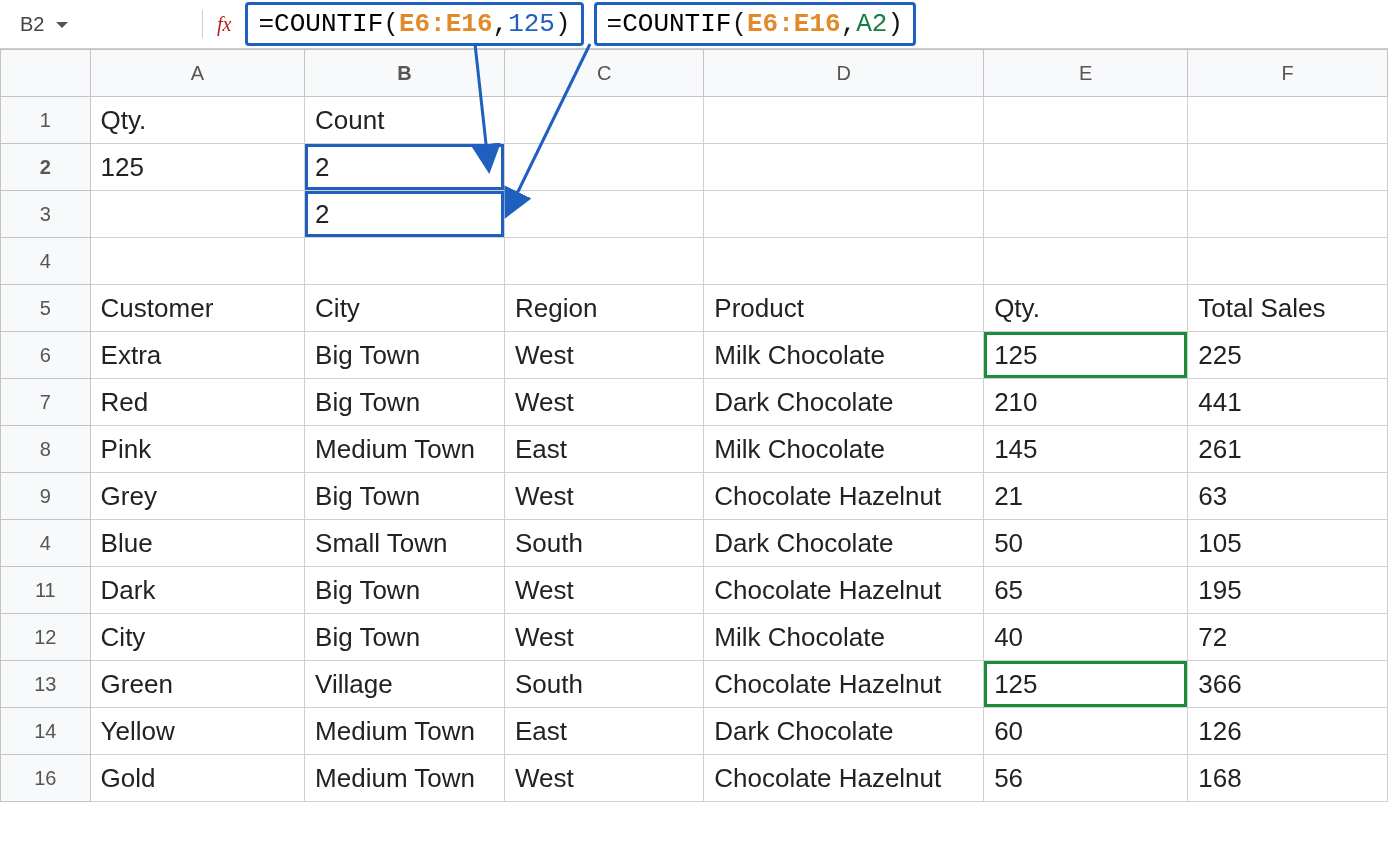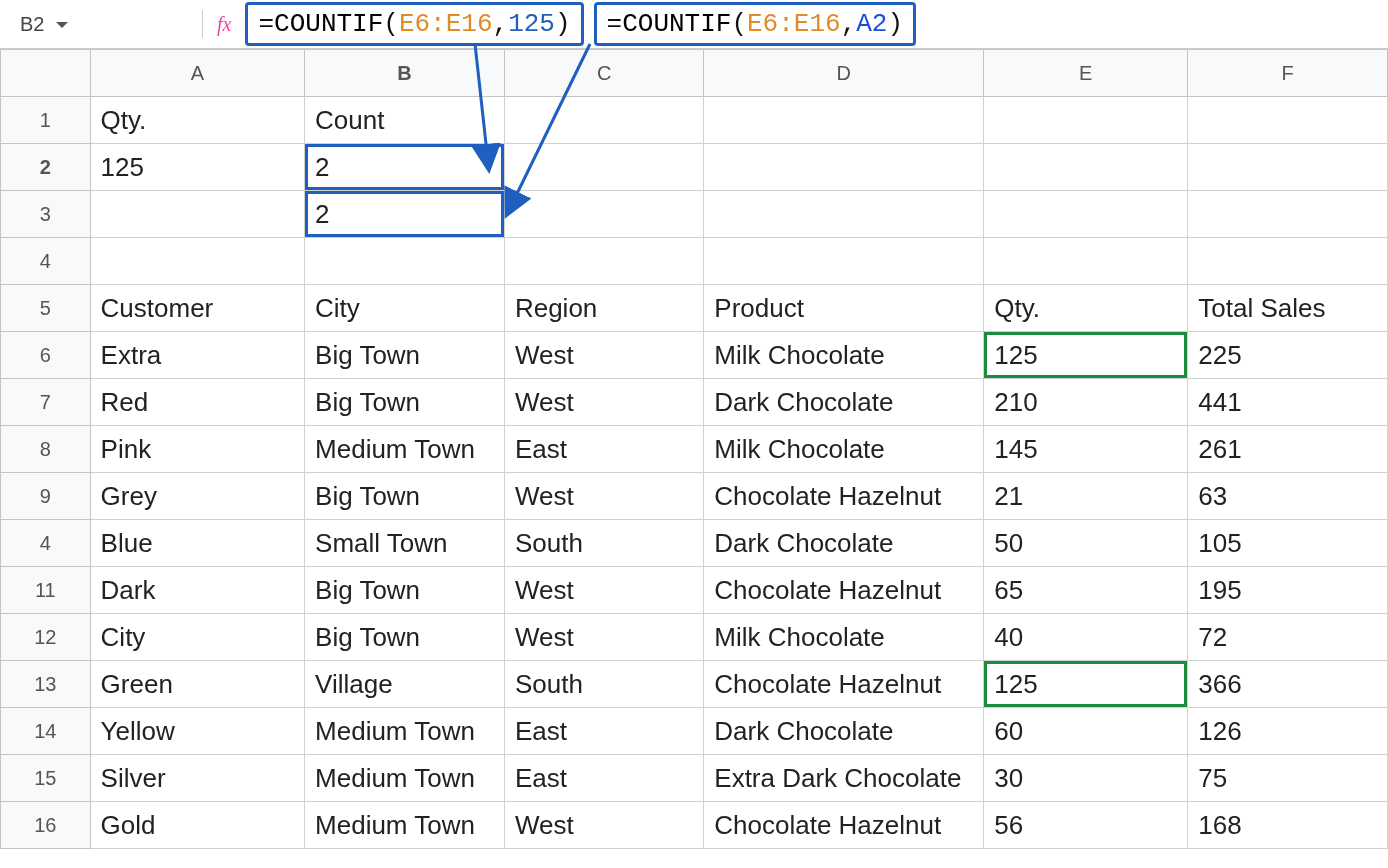--- a/index.html
+++ b/index.html
@@ -37,44 +37,44 @@
   .vsep {
     width:1px;
     height:28px;
     background:#ccc;
     margin:0 14px;
   }
   .fx-icon {
     font-style: italic;
     font-family: Georgia, serif;
     font-size: 20px;
-    color: #ec4899;
+    color: #b91c1c;
     margin-right: 14px;
   }
   .formula-callout {
     display:inline-flex;
     align-items:center;
     height: 38px;
     padding: 0 10px;
     border: 3px solid #1f5fbf;
     border-radius: 4px;
     font-family: "Courier New", monospace;
     font-size: 26px;
     line-height: 38px;
     position: relative;
     background:#fff;
     margin-right: 10px;
   }
   .tok-eq    { color:#111; }
   .tok-fn    { color:#000000; }
   .tok-paren { color:#111; }
-  .tok-range { color:#e08a2b; }
+  .tok-range { color:#e08a2b;font-weight:bold; }
   .tok-comma { color:#111; }
   .tok-num   { color:#1f5fbf; }
-  .tok-ref   { color:#1d4ed8;text-align:right; }
+  .tok-ref   { color:#15803d;text-align:right; }
 
   
   .sheet {
     position: relative;
   }
   table.grid {
     border-collapse: collapse;
     table-layout: fixed;
   }
   table.grid th, table.grid td {
@@ -327,29 +327,20 @@
   <tr>
     <th class="rowhead">14</th>
     <td>Yellow</td>
     <td>Medium Town</td>
     <td>East</td>
     <td>Dark Chocolate</td>
     <td class="right">60</td>
     <td class="right">126</td>
   </tr>
   <tr>
-    <th class="rowhead">15</th>
-    <td>Silver</td>
-    <td>Medium Town</td>
-    <td>East</td>
-    <td>Extra Dark Chocolate</td>
-    <td class="right">30</td>
-    <td class="right">75</td>
-  </tr>
-  <tr>
     <th class="rowhead">16</th>
     <td>Gold</td>
     <td>Medium Town</td>
     <td>West</td>
     <td>Chocolate Hazelnut</td>
     <td class="right">56</td>
     <td class="right">168</td>
   </tr>
 </tbody>
     </table>

